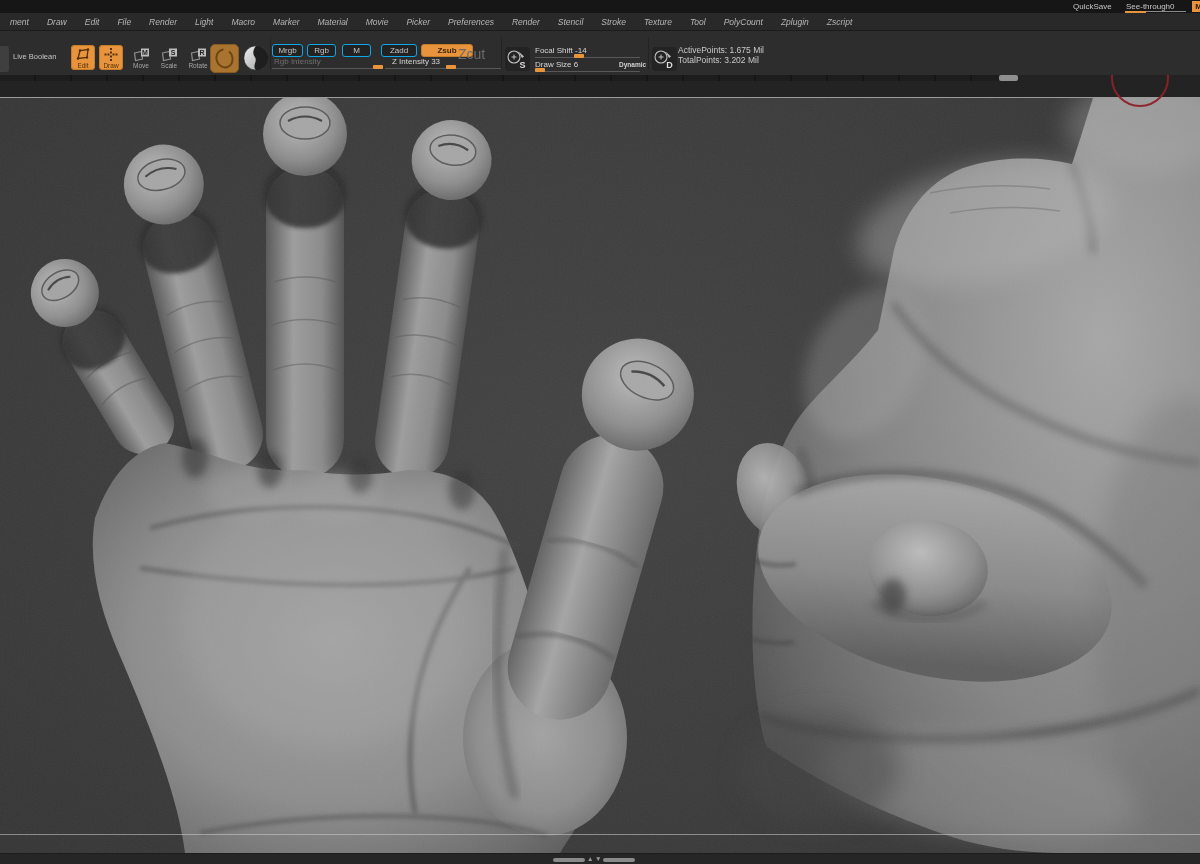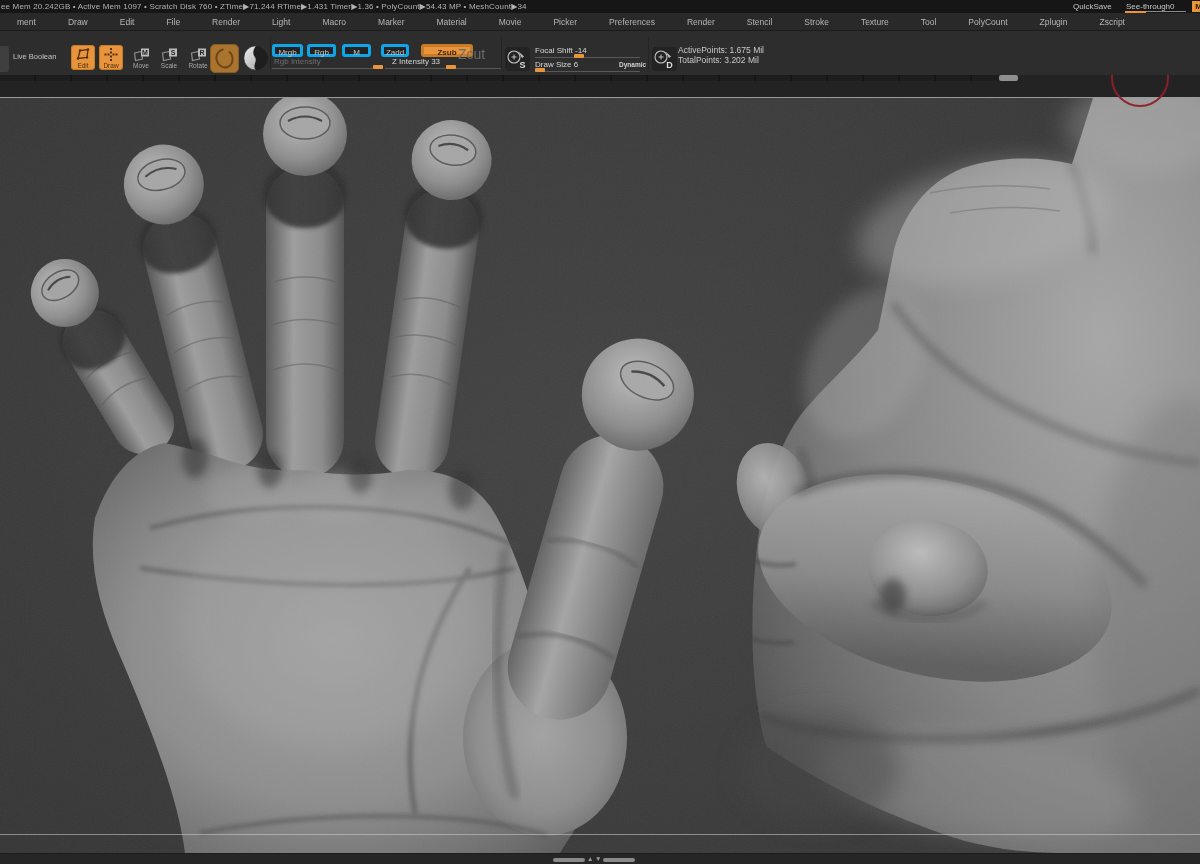--- a/index.html
+++ b/index.html
@@ -17,36 +17,36 @@
   .seethrough{position:absolute;left:1126px;top:0;color:#c6c6c6;cursor:pointer;}
   .seethrough .lbl{margin-right:0;}
   .st-track{position:absolute;left:0;top:11px;width:60px;height:1px;background:#8a8a8a;}
   .st-handle{position:absolute;left:-1px;top:11px;width:21px;height:3px;background:#e8943c;}
   .menu-badge{position:absolute;left:1192px;top:1px;width:13px;height:11px;background:#e8943c;
     color:#2b1a05;font-weight:bold;font-size:8px;line-height:11px;text-align:center;}
   
   .menubar{position:absolute;top:13px;left:0;width:1200px;height:18px;background:#292929;
     border-bottom:1px solid #1b1b1b;display:flex;align-items:center;padding-left:1px;
     font-size:8.5px;color:#b6b6b6;z-index:20;box-sizing:border-box;}
-  .menubar span{padding:0 16px;cursor:pointer;}
+  .menubar span{padding:0 9px;cursor:pointer;font-style:italic;}
   
   .toolbar{position:absolute;top:31px;left:0;width:1200px;height:44px;background:#2d2d2d;z-index:20;}
   .toolbar *{box-sizing:border-box;}
   .sliver{position:absolute;left:0;top:15px;width:9px;height:26px;background:#3f3f3f;border-radius:0 3px 3px 0;}
   .live-boolean{position:absolute;left:13px;top:21px;font-size:7.5px;color:#c4c4c4;cursor:pointer;}
   .tool-btn{position:absolute;top:14px;width:24px;height:25px;border-radius:4px;cursor:pointer;}
   .tb-orange{background:#e8943c;box-shadow:inset 0 0 0 1px #c77c28;}
   .tool-btn svg{position:absolute;top:3px;left:50%;transform:translateX(-50%);}
   .tool-btn .tlabel{position:absolute;bottom:1px;width:100%;text-align:center;font-size:6.5px;}
   .tb-orange .tlabel{color:#53300a;}
   .tb-plain .tlabel{color:#a8a8a8;}
   .stroke-btn{position:absolute;left:210px;top:13px;width:29px;height:29px;background:#a9742f;
     border:1px solid #8a5c22;border-radius:5px;cursor:pointer;}
   .material-btn{position:absolute;left:243px;top:14px;width:26px;height:26px;cursor:pointer;}
-  .small-btn{position:absolute;top:13px;height:13px;background:#222;border:3px solid #0ea5e9;
+  .small-btn{position:absolute;top:13px;height:13px;background:#222;border:1px solid #0ea5e9;
     border-radius:3px;color:#c6c6c6;font-size:8px;line-height:11px;text-align:center;cursor:pointer;}
   .zsub{background:#e8943c !important;color:#3a2508 !important;font-weight:bold;border-color:#c97c28 !important;}
   .zcut-txt{position:absolute;left:458px;top:15px;font-size:14px;color:#6b6b6b;cursor:pointer;}
   .sl-label{position:absolute;font-size:8px;}
   .track{position:absolute;height:1px;background:#585858;}
   .handle{position:absolute;width:10px;height:4px;background:#e8943c;border-radius:1px;}
   .sd-btn{position:absolute;top:16px;width:25px;height:24px;background:#232323;border-radius:4px;cursor:pointer;}
   .dynamic{position:absolute;left:619px;top:30px;font-size:6.5px;font-weight:bold;color:#d2d2d2;cursor:pointer;}
   .points{position:absolute;left:678px;font-size:8.5px;color:#c9c9c9;}
   .vsep{position:absolute;top:6px;width:1px;height:32px;background:#242424;}
@@ -67,21 +67,20 @@
   
   .bottombar{position:absolute;bottom:0;left:0;width:1200px;height:11px;background:#262626;
     border-top:1px solid #1d1d1d;z-index:7;box-sizing:border-box;}
   .bb-bar{position:absolute;top:4px;width:32px;height:4px;background:#8a8a8a;border-radius:2px;cursor:pointer;}
   .bb-arrow{position:absolute;top:0;font-size:6.5px;line-height:10px;color:#9a9a9a;cursor:pointer;}
 </style>
 </head>
 <body>
 
 <div class="statusbar">
-  <span class="stats">ee Mem 20.242GB • Active Mem 1097 • Scratch Disk 760 •  ZTime▶71.244 RTime▶1.431 Timer▶1.36 • PolyCount▶54.43 MP  • MeshCount▶34</span>
   <span class="quicksave">QuickSave</span>
   <span class="seethrough">
     <span class="lbl">See-through</span><span>0</span>
     <span class="st-track"></span>
     <span class="st-handle"></span>
   </span>
   <span class="menu-badge">M</span>
 </div>
 
 <div class="menubar">
@@ -182,21 +181,21 @@
       <circle cx="13" cy="13" r="12.2" fill="url(#msg)" stroke="#111" stroke-width="0.6"></circle>
       <path d="M13,0.8 A12.2,12.2 0 0 1 13,25.2 C8.5,20.5 15.5,16 11.5,11.5 C9.5,9 10,4.5 13,0.8 Z" fill="#1e1e1e"></path>
     </svg>
   </div>
 
   <div class="vsep" style="left:270px;"></div>
 
   <div class="small-btn" style="left:272px;width:31px;">Mrgb</div>
   <div class="small-btn" style="left:307px;width:29px;">Rgb</div>
   <div class="small-btn" style="left:342px;width:29px;">M</div>
-  <div class="small-btn" style="left:381px;width:28px;">Zadd</div>
+  <div class="small-btn" style="left:381px;width:36px;">Zadd</div>
   <div class="small-btn zsub" style="left:421px;width:52px;">Zsub</div>
   <div class="zcut-txt">Zcut</div>
 
   <div class="sl-label" style="left:274px;top:26px;color:#6e6e6e;">Rgb Intensity</div>
   <div class="track" style="left:272px;top:37px;width:111px;"></div>
   <div class="handle" style="left:373px;top:34px;"></div>
 
   <div class="sl-label" style="left:392px;top:26px;color:#d6d6d6;">Z Intensity 33</div>
   <div class="track" style="left:385px;top:37px;width:117px;"></div>
   <div class="handle" style="left:446px;top:34px;"></div>

